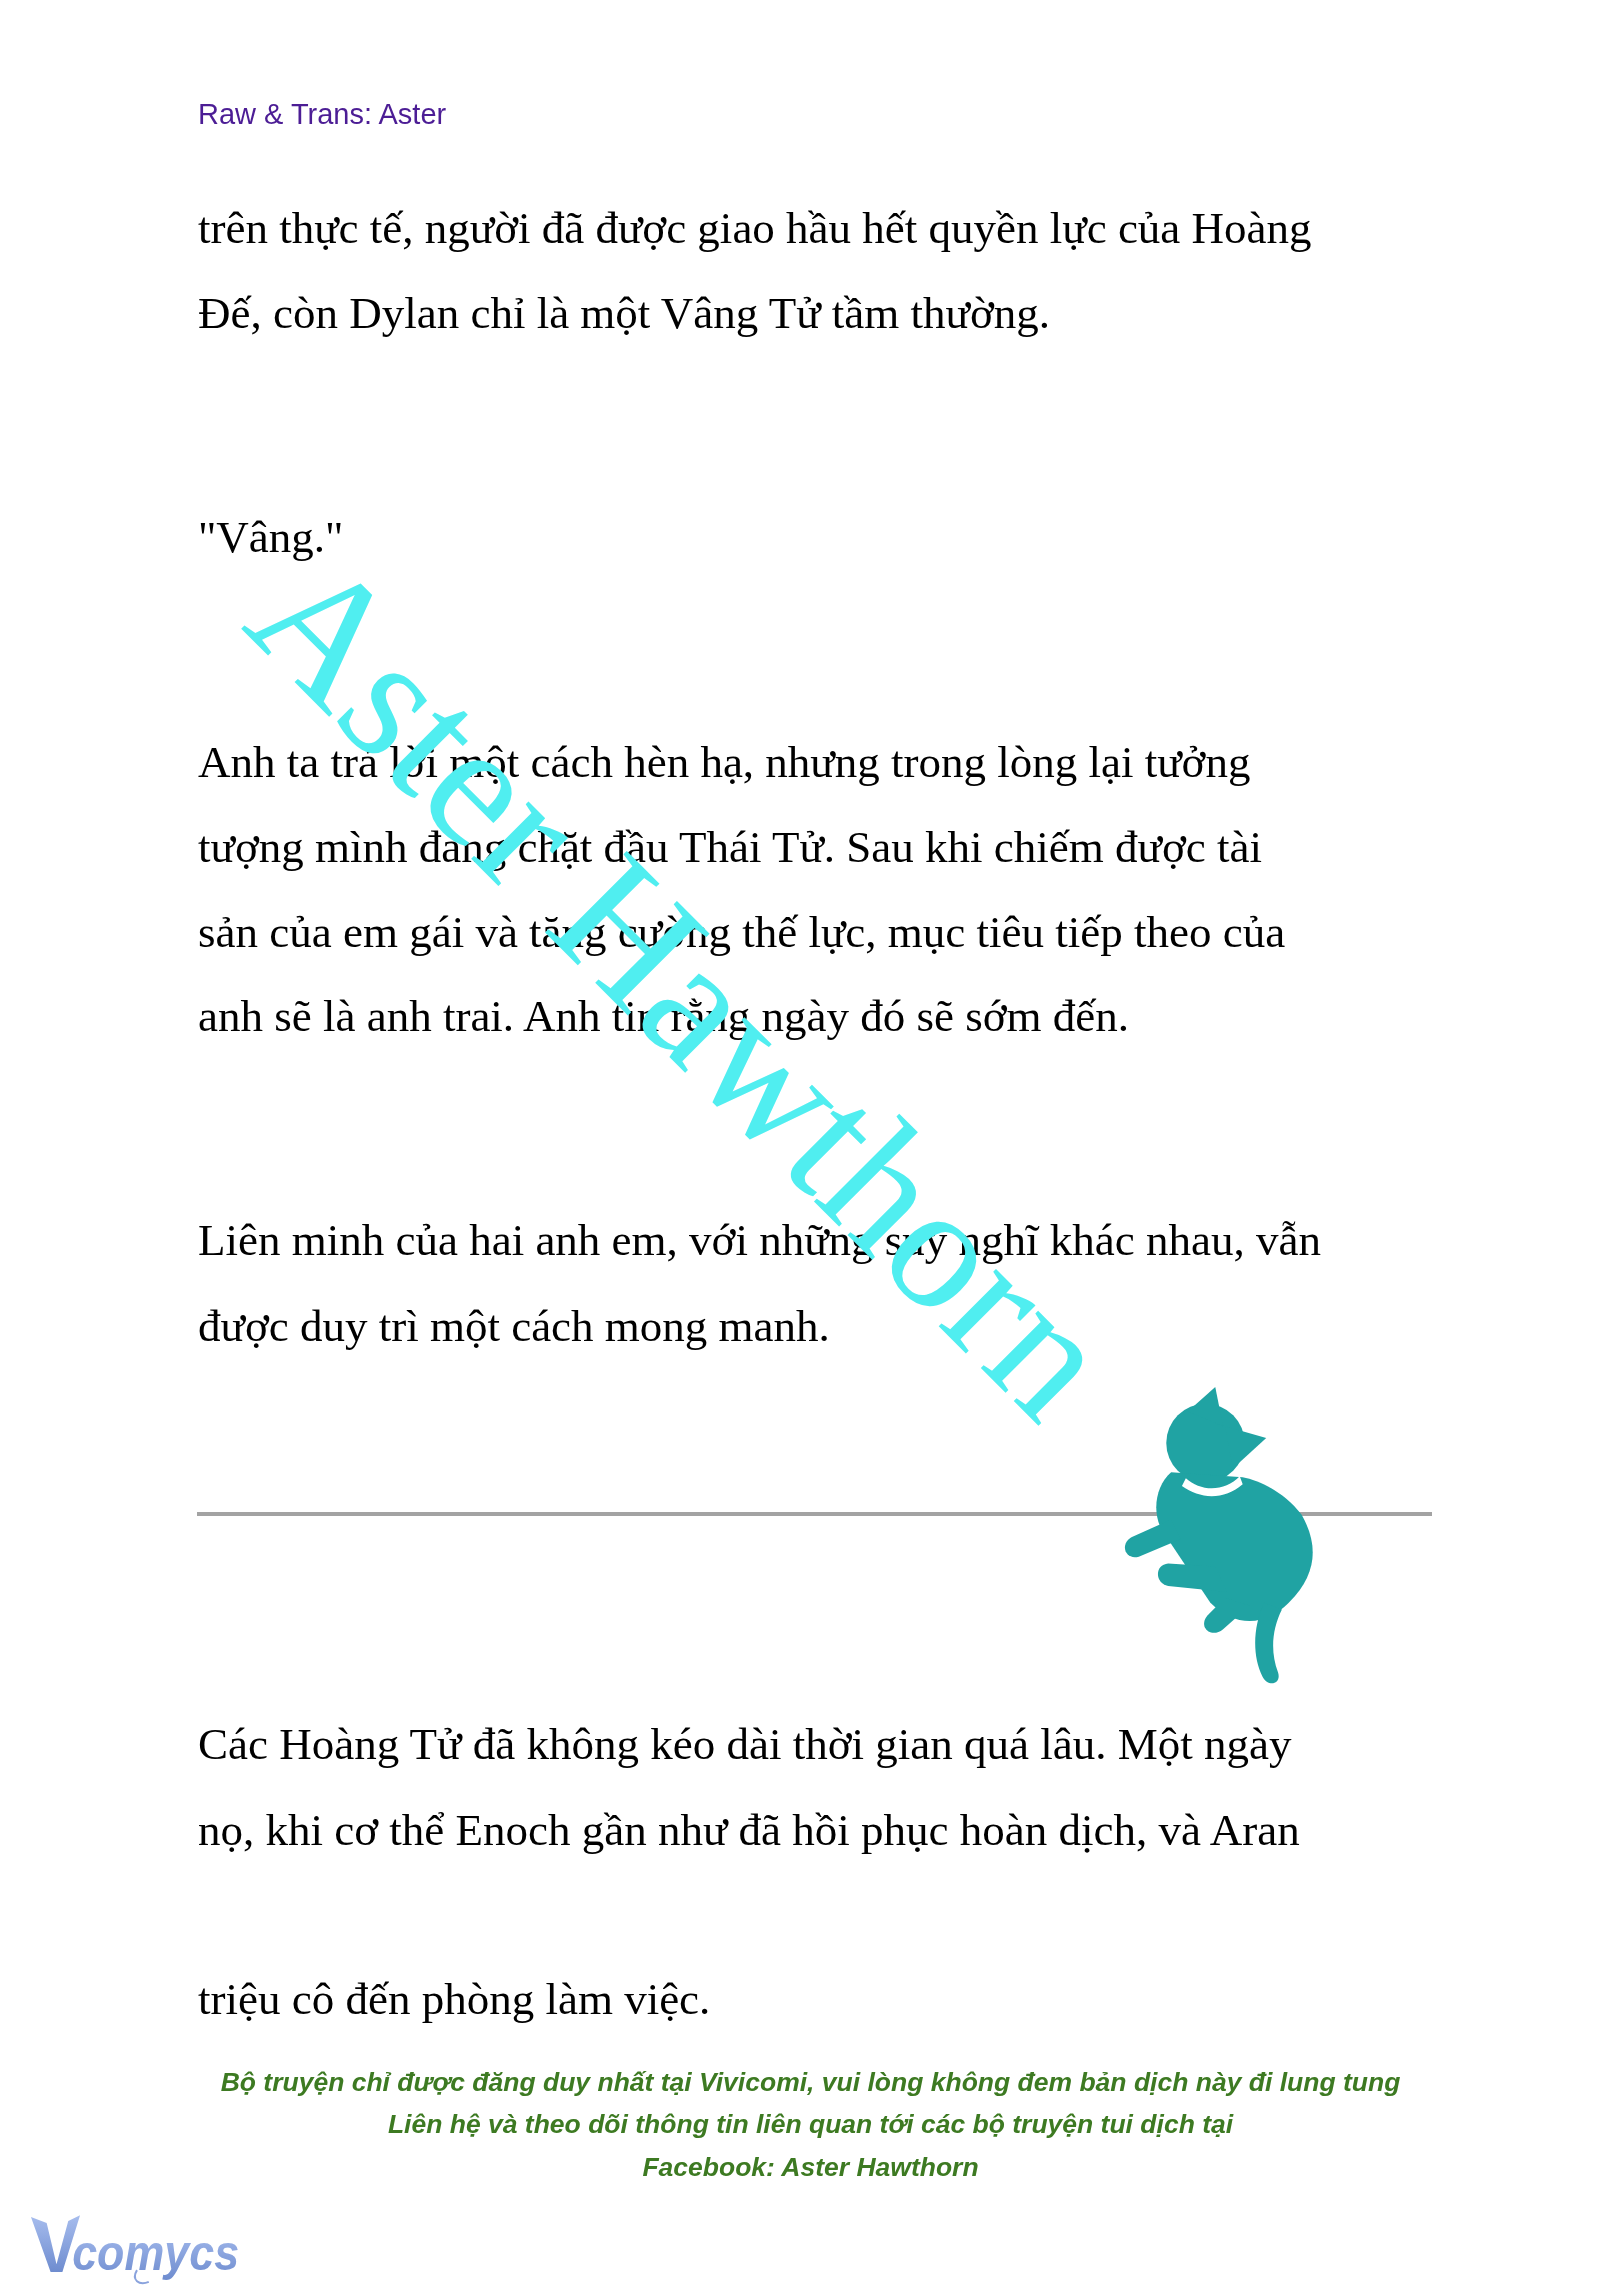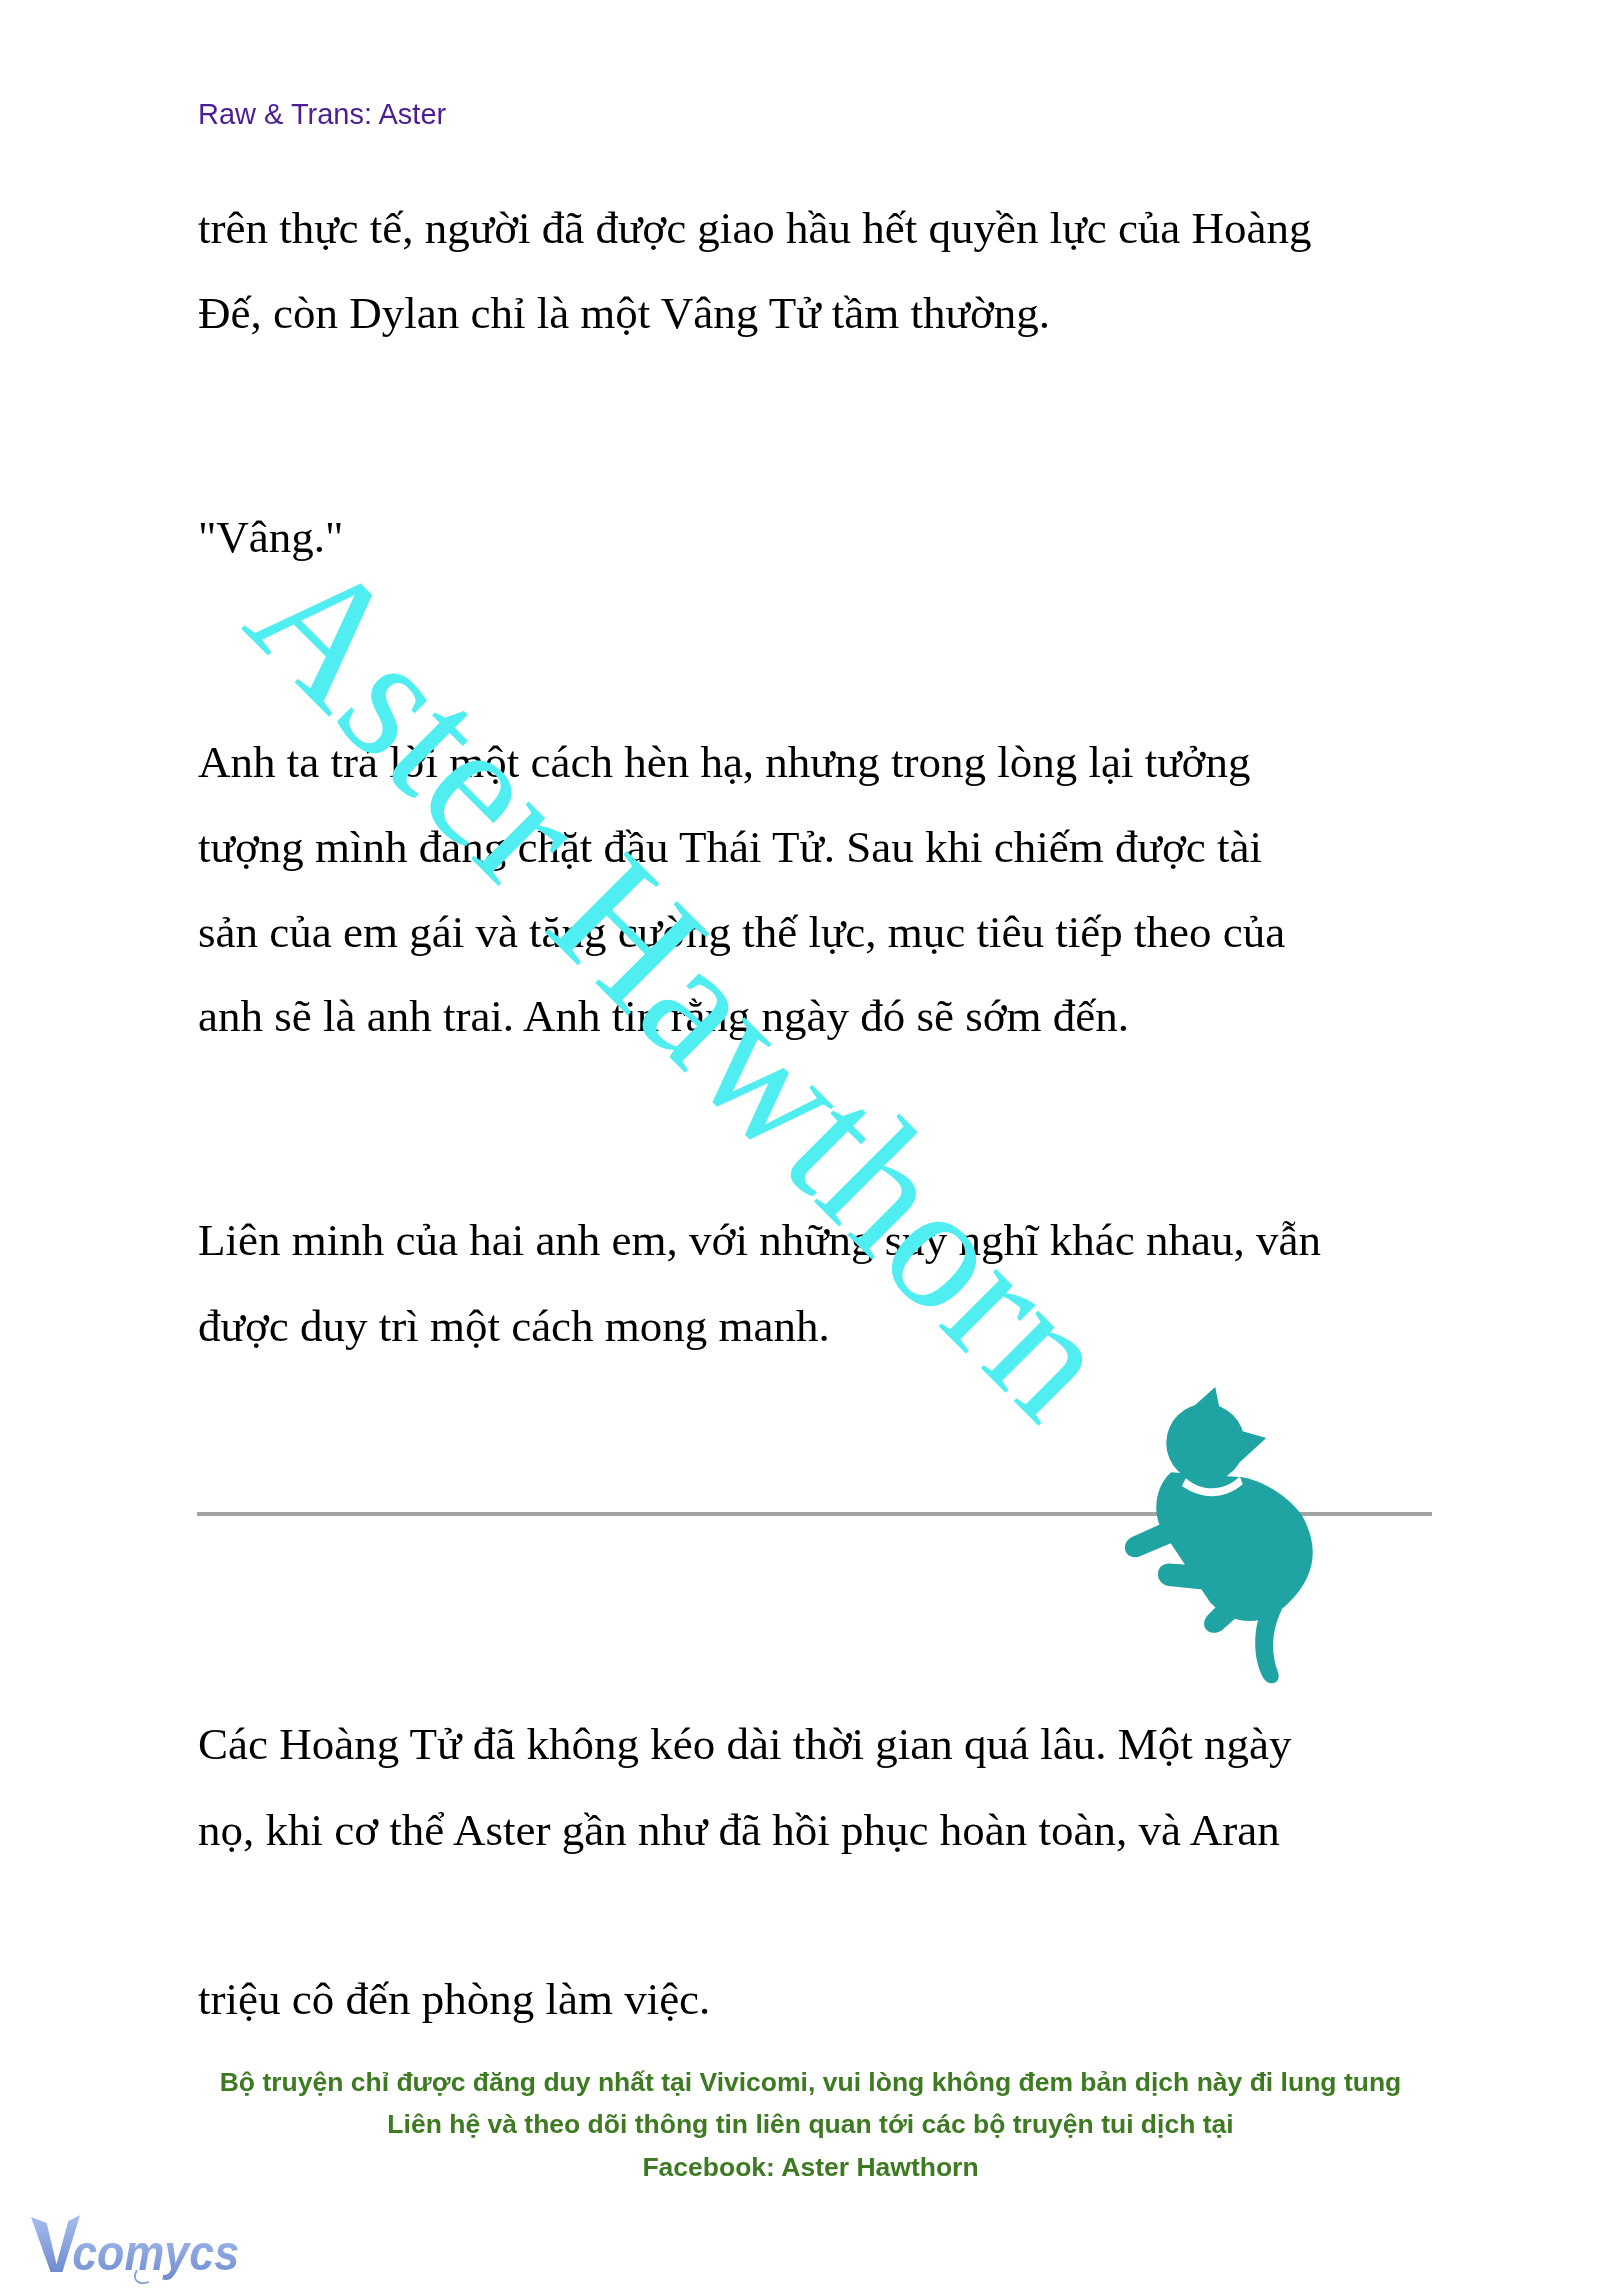--- a/index.html
+++ b/index.html
@@ -12,21 +12,21 @@
   .line {
     position: absolute; left: 198px;
     font-family: "Liberation Serif", serif; font-size: 45px; color: #000000;
     white-space: nowrap; line-height: 59px; height: 59px;
   }
   .divider {
     position: absolute; left: 197px; top: 1512px; width: 1235px; height: 3.9px; background: #a3a3a3;
   }
   .footer-line {
     position: absolute; left: 0; width: 1621px; text-align: center;
-    font-family: "Liberation Sans", sans-serif; font-weight: bold; 
+    font-family: "Liberation Sans", sans-serif; font-weight: bold; font-style: italic;
     font-size: 26.5px; line-height: 35px; white-space: nowrap;
   }
   .overlay { position: absolute; left: 0; top: 0; width: 1621px; height: 2293px; pointer-events: none; }
   .logo { position: absolute; left: 29px; top: 2213px; width: 216px; height: 74px; }
 </style>
 </head>
 <body>
 
 <div class="page">
 
@@ -41,21 +41,21 @@
   <div class="line" style="top:818px">tượng mình đang chặt đầu Thái Tử. Sau khi chiếm được tài</div>
   <div class="line" style="top:903px">sản của em gái và tăng cường thế lực, mục tiêu tiếp theo của</div>
   <div class="line" style="top:987px">anh sẽ là anh trai. Anh tin rằng ngày đó sẽ sớm đến.</div>
 
   <div class="line" style="top:1211px">Liên minh của hai anh em, với những suy nghĩ khác nhau, vẫn</div>
   <div class="line" style="top:1297px">được duy trì một cách mong manh.</div>
 
   <div class="divider"></div>
 
   <div class="line" style="top:1715px">Các Hoàng Tử đã không kéo dài thời gian quá lâu. Một ngày</div>
-  <div class="line" style="top:1801px">nọ, khi cơ thể Aster gần như đã hồi phục hoàn toàn, và Aran</div>
+  <div class="line" style="top:1801px">nọ, khi cơ thể Enoch gần như đã hồi phục hoàn dịch, và Aran</div>
   <div class="line" style="top:1970px">triệu cô đến phòng làm việc.</div>
 
   <div class="footer-line" style="top:2065px; color:#3d7a22">Bộ truyện chỉ được đăng duy nhất tại Vivicomi, vui lòng không đem bản dịch này đi lung tung</div>
   <div class="footer-line" style="top:2107px; color:#3d7a22">Liên hệ và theo dõi thông tin liên quan tới các bộ truyện tui dịch tại</div>
   <div class="footer-line" style="top:2150px; color:#3d7a22">Facebook: Aster Hawthorn</div>
 
   <svg class="overlay" viewBox="0 0 1654 2339" width="1621" height="2293">
     <text x="245" y="640" transform="rotate(45 245 640)" font-family="Liberation Serif, serif" font-size="180" fill="#50eef0">Aster Hawthorn</text>
 
     <g transform="translate(1140,1410)" fill="#20a3a3">

